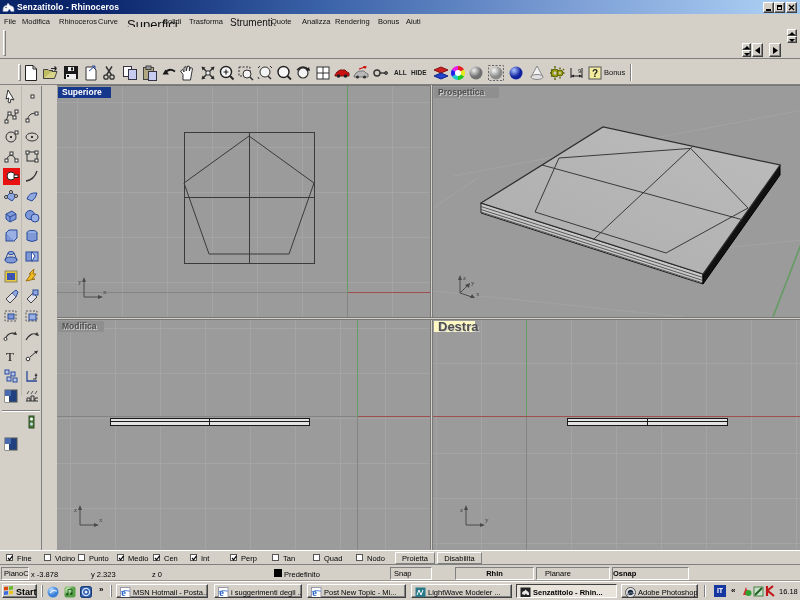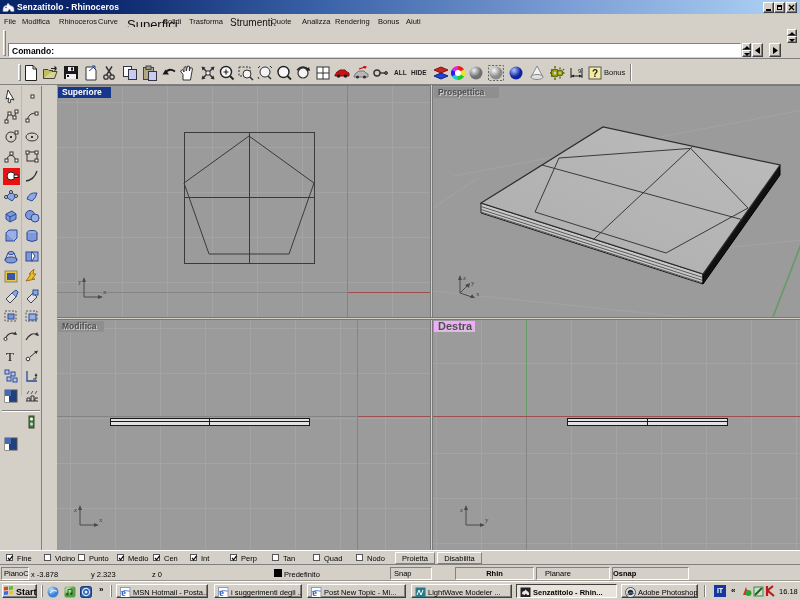--- a/index.html
+++ b/index.html
@@ -45,23 +45,20 @@
       <div class="raised" style="width:10px;height:7px;background:#d4d0c8">
         <svg width="6" height="3" style="display:block;margin:1.5px auto 0">
           <polygon points="3,0 0,3 6,3" fill="#000"></polygon>
         </svg>
       </div>
       <div class="raised" style="width:10px;height:7px;background:#d4d0c8">
         <svg width="6" height="3" style="display:block;margin:1.5px auto 0">
           <polygon points="0,0 6,0 3,3" fill="#000"></polygon>
         </svg>
       </div>
-    </div>
-    <div class="abs" style="left:8px;top:16px;width:733px;height:14px;background:#fff;border:1px solid #808080;border-right-color:#fff;border-bottom-color:#fff">
-      <span style="position:absolute;left:3px;top:2px;font-size:8.5px;font-weight:bold;color:#000">Comando:</span>
     </div>
     <div class="abs" style="left:742px;top:16px;width:9px;height:14px">
       <div class="raised" style="width:9px;height:7px;background:#d4d0c8">
         <svg width="6" height="3" style="display:block;margin:1.5px auto 0">
           <polygon points="3,0 0,3 6,3" fill="#000"></polygon>
         </svg>
       </div>
       <div class="raised" style="width:9px;height:7px;background:#d4d0c8">
         <svg width="6" height="3" style="display:block;margin:1.5px auto 0">
           <polygon points="0,0 6,0 3,3" fill="#000"></polygon>
@@ -529,21 +526,21 @@
         <line x1="0" y1="133.5" x2="380" y2="133.5" stroke="#a4a4a4" stroke-width="1"></line>
         <line x1="0" y1="178.5" x2="380" y2="178.5" stroke="#a4a4a4" stroke-width="1"></line>
         <line x1="0" y1="223.5" x2="380" y2="223.5" stroke="#a4a4a4" stroke-width="1"></line>
         <line x1="93.5" y1="96.5" x2="93.5" y2="230" stroke="#848484" stroke-width="1"></line>
         <line x1="93.5" y1="0" x2="93.5" y2="96.5" stroke="#649c64" stroke-width="1.6"></line>
         <line x1="0" y1="96.5" x2="380" y2="96.5" stroke="#9e5050" stroke-width="1.6"></line>
         <rect x="134" y="98" width="160" height="7" fill="#e2e2e2" stroke="#1a1a1a"></rect>
         <line x1="134" y1="101.5" x2="294" y2="101.5" stroke="#1a1a1a" stroke-width="1"></line>
         <line x1="214.5" y1="98" x2="214.5" y2="105" stroke="#1a1a1a" stroke-width="1"></line>
       </svg>
-      <div class="abs" style="left:1px;top:1px;width:41px;height:11px;background:#f0abfc;color:#4f4f4f;font-size:11px;font-weight:bold;padding-left:4px;line-height:11px;text-shadow:1px 1px 0 #cfcfcf">Destra</div>
+      <div class="abs" style="left:1px;top:1px;width:41px;height:11px;background:#fef9c3;color:#4f4f4f;font-size:13px;font-weight:bold;padding-left:4px;line-height:11px;text-shadow:1px 1px 0 #cfcfcf">Destra</div>
       <svg style="position:absolute;left:25px;top:183px" width="34" height="26">
         <line x1="8" y1="22" x2="8" y2="5" stroke="#4a4a4a"></line>
         <polygon points="8,2 6,7 10,7" fill="#4a4a4a"></polygon>
         <line x1="8" y1="22" x2="24" y2="22" stroke="#4a4a4a"></line>
         <polygon points="27,22 22,20 22,24" fill="#4a4a4a"></polygon>
         <text x="2" y="9" font-size="7" fill="#4a4a4a" font-family="Liberation Serif">z</text>
         <text x="27" y="19" font-size="7" fill="#4a4a4a" font-family="Liberation Serif">y</text>
       </svg>
     </div>
   </div>

